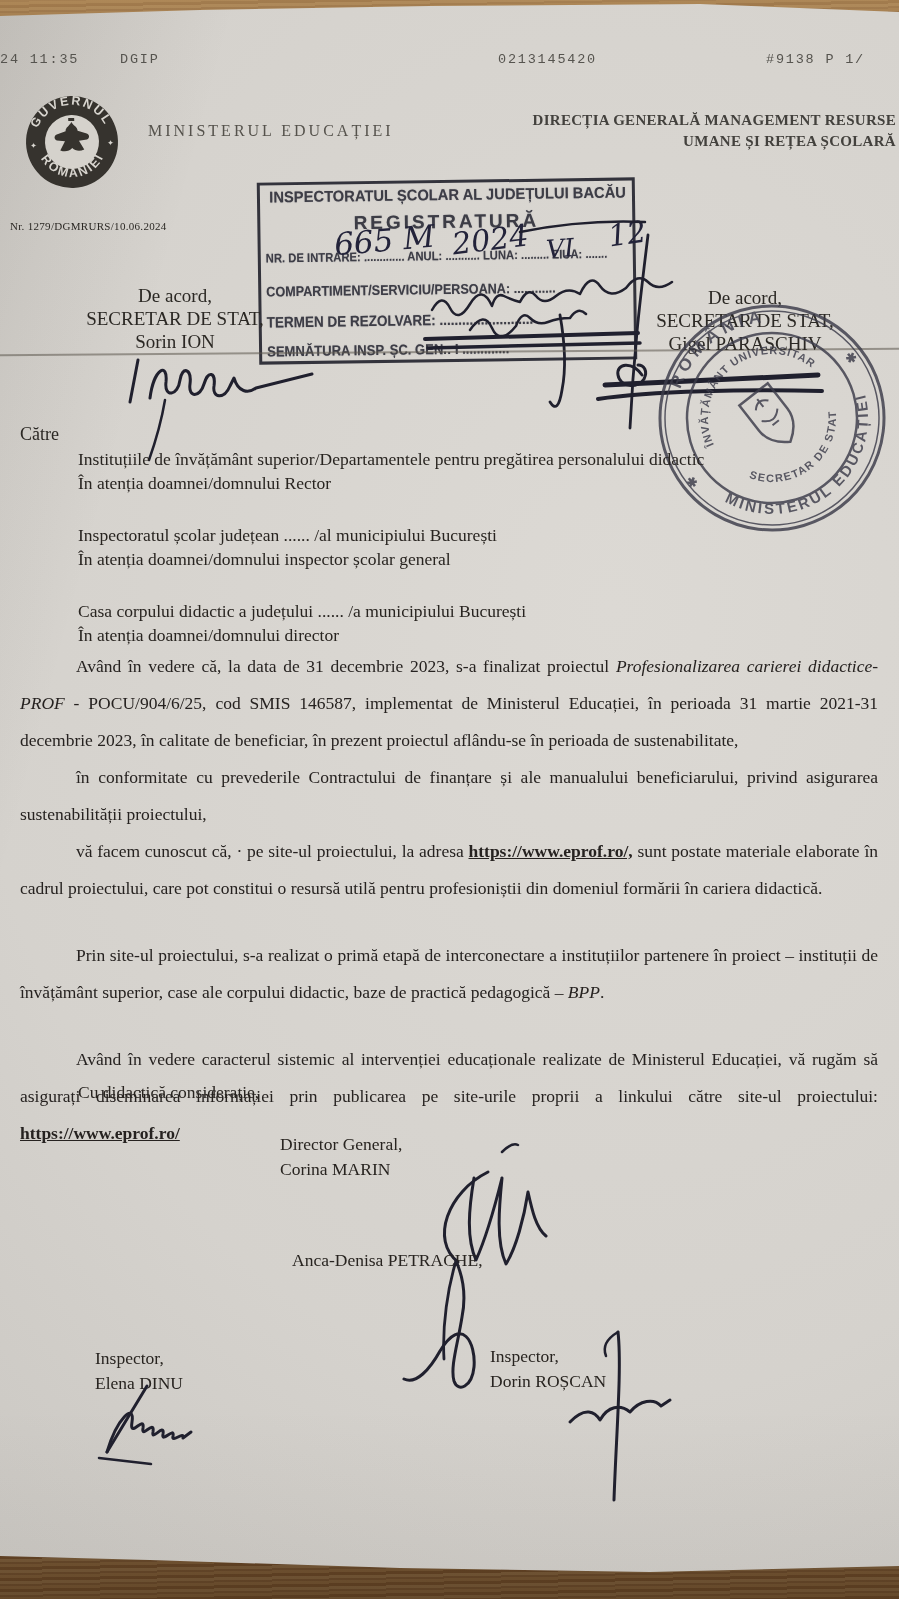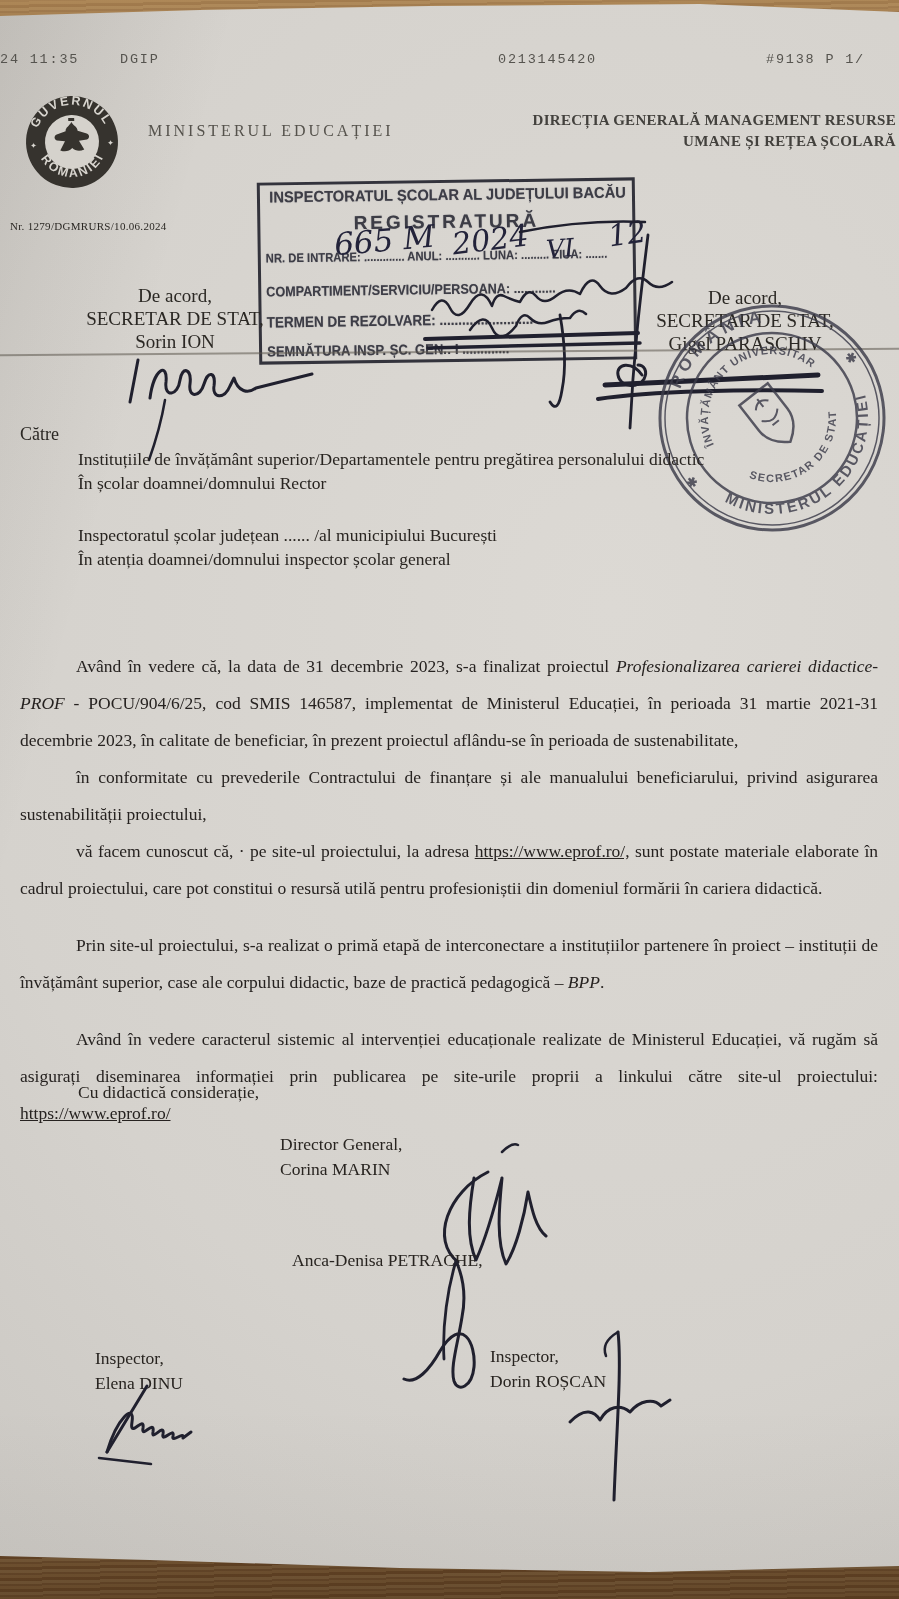--- a/index.html
+++ b/index.html
@@ -47,23 +47,23 @@
   .ink path,.ink line{stroke:#20202e;fill:none;stroke-linecap:round;stroke-linejoin:round;}
   .round-stamp{position:absolute;left:652px;top:298px;opacity:.82;transform:rotate(-38deg);}
   .round-stamp circle,.round-stamp path.shield{stroke:#3c3c4a;fill:none;}
   .round-stamp text{fill:#3c3c4a;font-family:"Liberation Sans",sans-serif;font-weight:bold;}
   .catre{position:absolute;left:20px;top:424px;font-size:18px;color:#2b2824;}
   .recipients{position:absolute;left:78px;top:448px;width:810px;font-size:17.5px;line-height:23.5px;color:#282420;}
   .rgroup{margin-bottom:29px;}
   .bodytext{position:absolute;left:20px;top:648px;width:858px;font-size:17.5px;line-height:37px;
        text-align:justify;color:#262220;}
   .bodytext p{margin:0;text-indent:56px;}
-  .bodytext p.gap{margin-top:20px;}
+  .bodytext p.gap{margin-top:30px;}
   .it{font-style:italic;}
-  .lnk{font-weight:normal;text-decoration:underline;}
+  .lnk{font-weight:bold;text-decoration:underline;}
   .closing{position:absolute;left:78px;top:1082px;font-size:17.5px;color:#282420;}
   .sigblock{position:absolute;text-align:left;font-size:17.5px;line-height:25px;color:#282420;}
   .sb-dg{left:280px;top:1132px;width:300px;}
   .sb-dir{left:292px;top:1248px;width:300px;}
   .sb-il{left:95px;top:1346px;width:230px;}
   .sb-ir{left:490px;top:1344px;width:230px;}
 </style>
 </head>
 <body>
 
@@ -176,25 +176,29 @@
       <text x="12" y="126" font-size="13">✱</text>
       <text x="214" y="126" font-size="13">✱</text>
       <path class="shield" stroke-width="2.5" d="M102,90 h36 v32 c0,14 -10,23 -18,28 c-8,-5 -18,-14 -18,-28 z"></path>
       <path class="shield" stroke-width="2" d="M112,104 q8,-9 16,0 M110,116 q10,11 20,0 M116,126 h8 M120,96 v10"></path>
     </svg>
 
     <div class="catre">Către</div>
     <div class="recipients">
       <div class="rgroup">
         <div>Instituțiile de învățământ superior/Departamentele pentru pregătirea personalului didactic</div>
-        <div>În școlar doamnei/domnului Rector</div>
+        <div>În atenția doamnei/domnului Rector</div>
       </div>
       <div class="rgroup">
         <div>Inspectoratul școlar județean ...... /al municipiului București</div>
         <div>În atenția doamnei/domnului inspector școlar general</div>
+      </div>
+      <div class="rgroup">
+        <div>Casa corpului didactic a județului ...... /a municipiului București</div>
+        <div>În atenția doamnei/domnului director</div>
       </div>
     </div>
 
     <div class="bodytext">
       <p><span>Având în vedere că, la data de 31 decembrie 2023, s-a finalizat proiectul </span><span class="it">Profesionalizarea carierei didactice-PROF</span><span> - POCU/904/6/25, cod SMIS 146587, implementat de Ministerul Educației, în perioada 31 martie 2021-31 decembrie 2023, în calitate de beneficiar, în prezent proiectul aflându-se în perioada de sustenabilitate,</span></p>
       <p><span>în conformitate cu prevederile Contractului de finanțare și ale manualului beneficiarului, privind asigurarea sustenabilității proiectului,</span></p>
       <p><span>vă facem cunoscut că,  ·  pe site-ul proiectului, la adresa </span><span class="lnk">https://www.eprof.ro/,</span><span> sunt postate materiale elaborate în cadrul proiectului, care pot constitui o resursă utilă pentru profesioniștii din domeniul formării în cariera didactică.</span></p>
       <p class="gap"><span>Prin site-ul proiectului, s-a realizat o primă etapă de interconectare a instituțiilor partenere în proiect – instituții de învățământ superior, case ale corpului didactic, baze de practică pedagogică – </span><span class="it">BPP</span><span>.</span></p>
       <p class="gap"><span>Având în vedere caracterul sistemic al intervenției educaționale realizate de Ministerul Educației, vă rugăm să asigurați diseminarea informației prin publicarea pe site-urile proprii a linkului către site-ul proiectului: </span><span class="lnk">https://www.eprof.ro/</span></p>
     </div>

